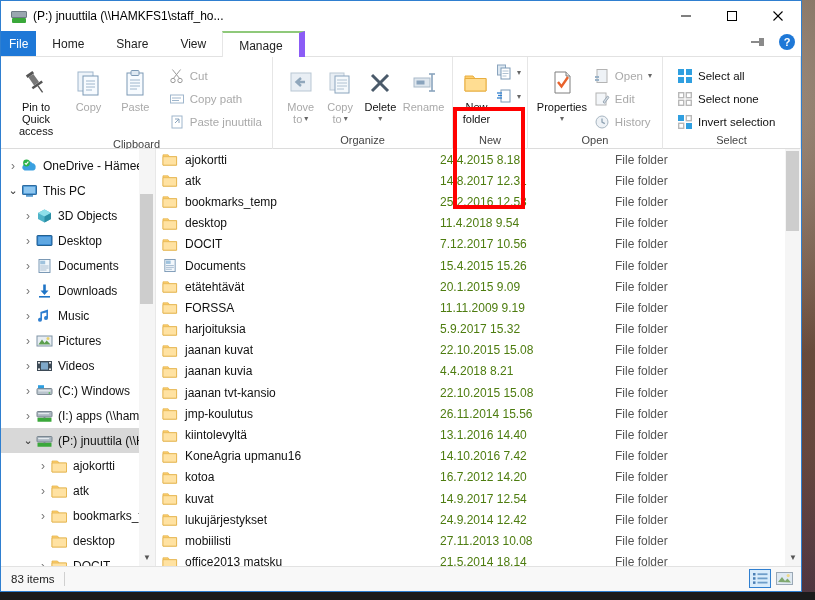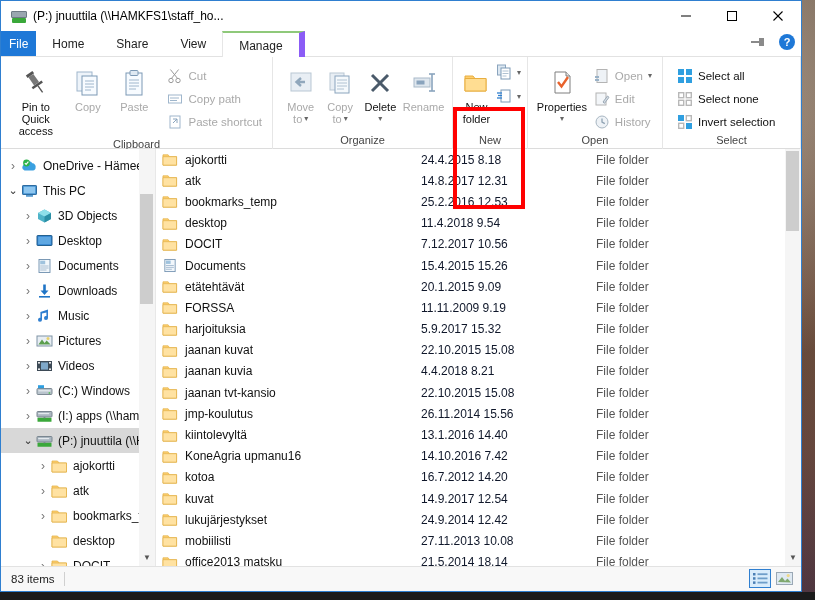--- a/index.html
+++ b/index.html
@@ -189,21 +189,21 @@
 
   
   .filepane { flex: 1; position: relative; overflow: hidden; background: #fff; }
   .filelist { position: absolute; left: 0; top: 0; right: 16px; }
   .frow {
     height: 21.2px; display: flex; align-items: center;
     font-size: 12px; color: #111;
   }
   .fname { width: 265px; display: flex; align-items: center; padding-left: 6px; }
   .f-ico { width: 16px; height: 15px; flex: none; margin-right: 7px; }
-  .fdate { width: 175px; color: #0f172a; }
+  .fdate { width: 175px; color: #4d7c0f; margin-left: 19px; }
   .ftype { color: #555; }
 
   
   .statusbar {
     height: 25px; flex: none; background: #f8f8f8;
     border-top: 1px solid #e2e2e2;
     display: flex; align-items: center; position: relative;
   }
   .status-text { font-size: 11.5px; color: #222; padding-left: 10px; }
   .status-sep { width: 1px; height: 14px; background: #d0d0d0; margin-left: 10px; }
@@ -333,21 +333,21 @@
                 </g>
             </svg>
             <span>Copy path</span>
           </div>
           <div class="small-btn dim">
             <svg class="ico16" viewBox="0 0 16 16">
               <rect x="3" y="2" width="10" height="12" fill="#fff" stroke="#9fb6cc"></rect>
               <path d="M6 5 L10 5 L10 9" fill="none" stroke="#8aa4bd"></path>
               <path d="M6 9 L10 5" stroke="#8aa4bd"></path>
             </svg>
-            <span>Paste shortcut</span>
+            <span>Paste jnuuttila</span>
           </div>
         </div>
       </div>
       <div class="rgroup-label">Clipboard</div>
     </div>
 
     <div class="rgroup" style="width:180px">
       <div class="rgroup-body" style="padding-left:8px">
         <div class="big-btn dim" style="width:42px">
           <div class="big-ico">

